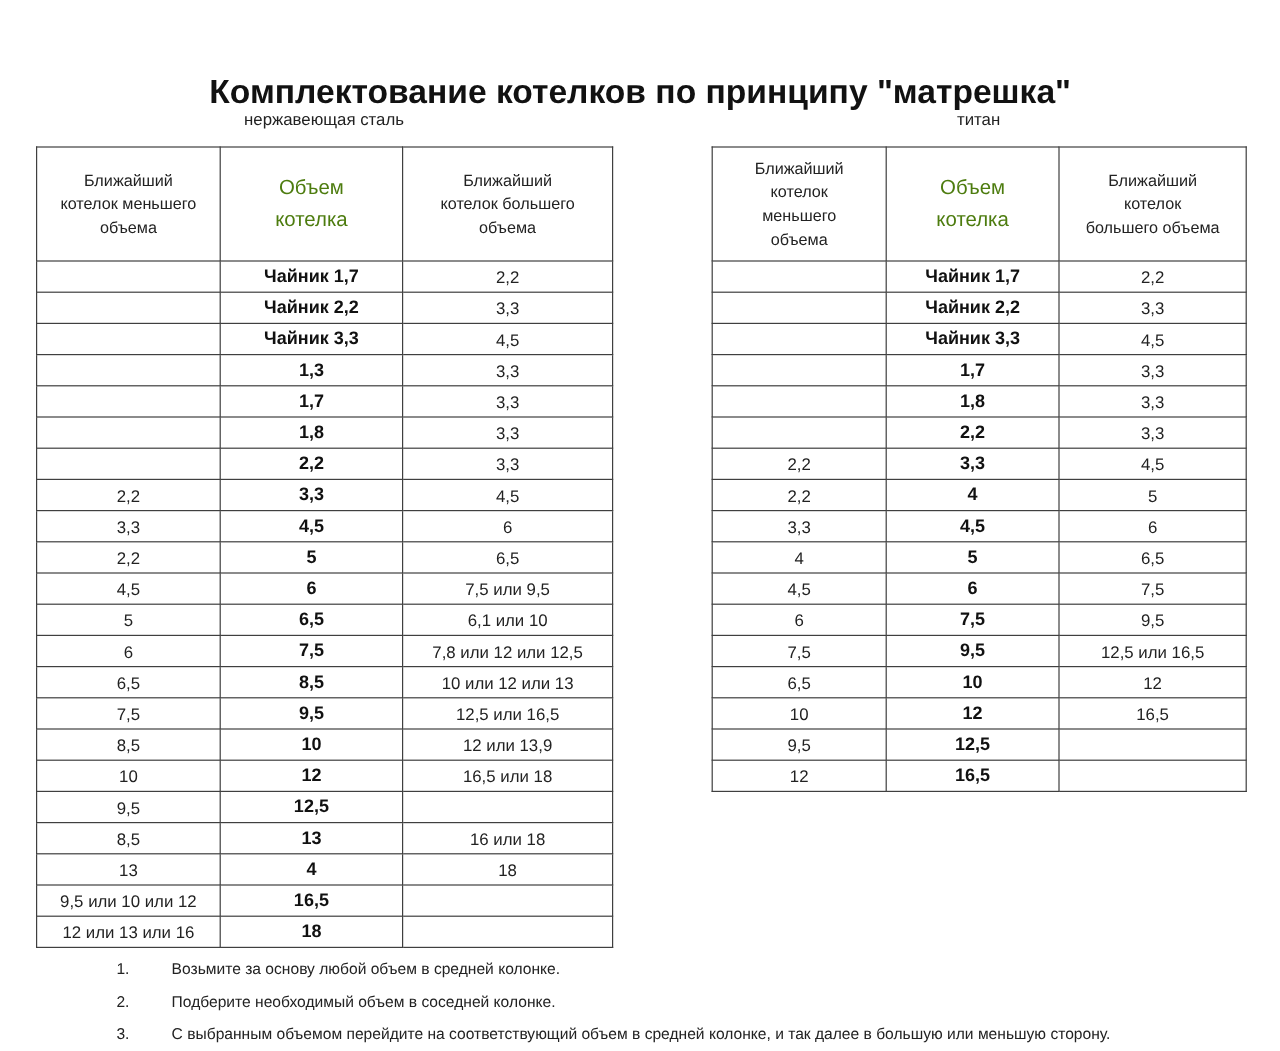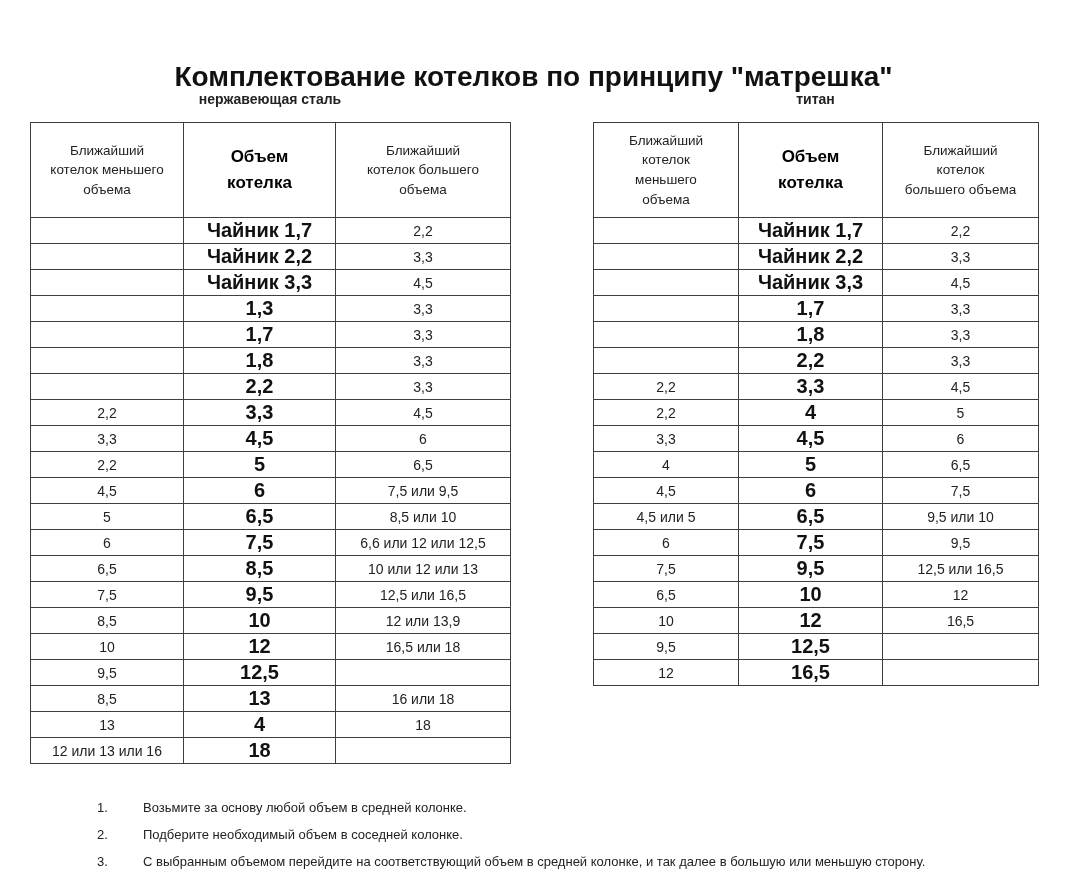--- a/index.html
+++ b/index.html
@@ -20,21 +20,21 @@
     font-size: 28px;
     font-weight: bold;
     color: #111;
   }
 
   .subtitle {
     position: absolute;
     top: 91px;
     text-align: center;
     font-size: 14px;
-    font-weight: bold;
+    font-weight: normal;
     color: #222;
   }
   .sub-left  { left: 30px;  width: 480px; }
   .sub-right { left: 593px; width: 445px; text-align: center; }
 
   table.t {
     position: absolute;
     border-collapse: collapse;
     table-layout: fixed;
     background: #fff;
@@ -54,33 +54,33 @@
   }
   table.t th {
     height: 94px;
     font-weight: normal;
     font-size: 13.5px;
     line-height: 1.45;
     white-space: pre-line;
     color: #222;
   }
   table.t th.h2 {
-    font-weight: bold;
+    font-weight: normal;
     font-size: 17px;
     line-height: 1.55;
-    color: #000000;
+    color: #4d7c0f;
   }
   table.t td {
     height: 25px;
     font-size: 14px;
     color: #222;
   }
   table.t td:nth-child(2) {
     font-weight: bold;
-    font-size: 20px;
+    font-size: 15px;
     color: #111;
   }
 
   .notes {
     position: absolute;
     left: 97px; top: 799px;
     width: 920px;
     font-size: 13px;
     color: #222;
   }
@@ -168,26 +168,26 @@
           <td>6,5</td>
         </tr>
         <tr>
           <td>4,5</td>
           <td>6</td>
           <td>7,5 или 9,5</td>
         </tr>
         <tr>
           <td>5</td>
           <td>6,5</td>
-          <td>8,5 или 10</td>
-        </tr>
-        <tr>
-          <td>6</td>
-          <td>7,5</td>
-          <td>6,6 или 12 или 12,5</td>
+          <td>6,1 или 10</td>
+        </tr>
+        <tr>
+          <td>6</td>
+          <td>7,5</td>
+          <td>7,8 или 12 или 12,5</td>
         </tr>
         <tr>
           <td>6,5</td>
           <td>8,5</td>
           <td>10 или 12 или 13</td>
         </tr>
         <tr>
           <td>7,5</td>
           <td>9,5</td>
           <td>12,5 или 16,5</td>
@@ -209,20 +209,25 @@
         </tr>
         <tr>
           <td>8,5</td>
           <td>13</td>
           <td>16 или 18</td>
         </tr>
         <tr>
           <td>13</td>
           <td>4</td>
           <td>18</td>
+        </tr>
+        <tr>
+          <td>9,5 или 10 или 12</td>
+          <td>16,5</td>
+          <td></td>
         </tr>
         <tr>
           <td>12 или 13 или 16</td>
           <td>18</td>
           <td></td>
         </tr>
       </tbody>
   </table>
 
   <table class="t t-right">
@@ -294,25 +299,20 @@
           <td>4</td>
           <td>5</td>
           <td>6,5</td>
         </tr>
         <tr>
           <td>4,5</td>
           <td>6</td>
           <td>7,5</td>
         </tr>
         <tr>
-          <td>4,5 или 5</td>
-          <td>6,5</td>
-          <td>9,5 или 10</td>
-        </tr>
-        <tr>
           <td>6</td>
           <td>7,5</td>
           <td>9,5</td>
         </tr>
         <tr>
           <td>7,5</td>
           <td>9,5</td>
           <td>12,5 или 16,5</td>
         </tr>
         <tr>

